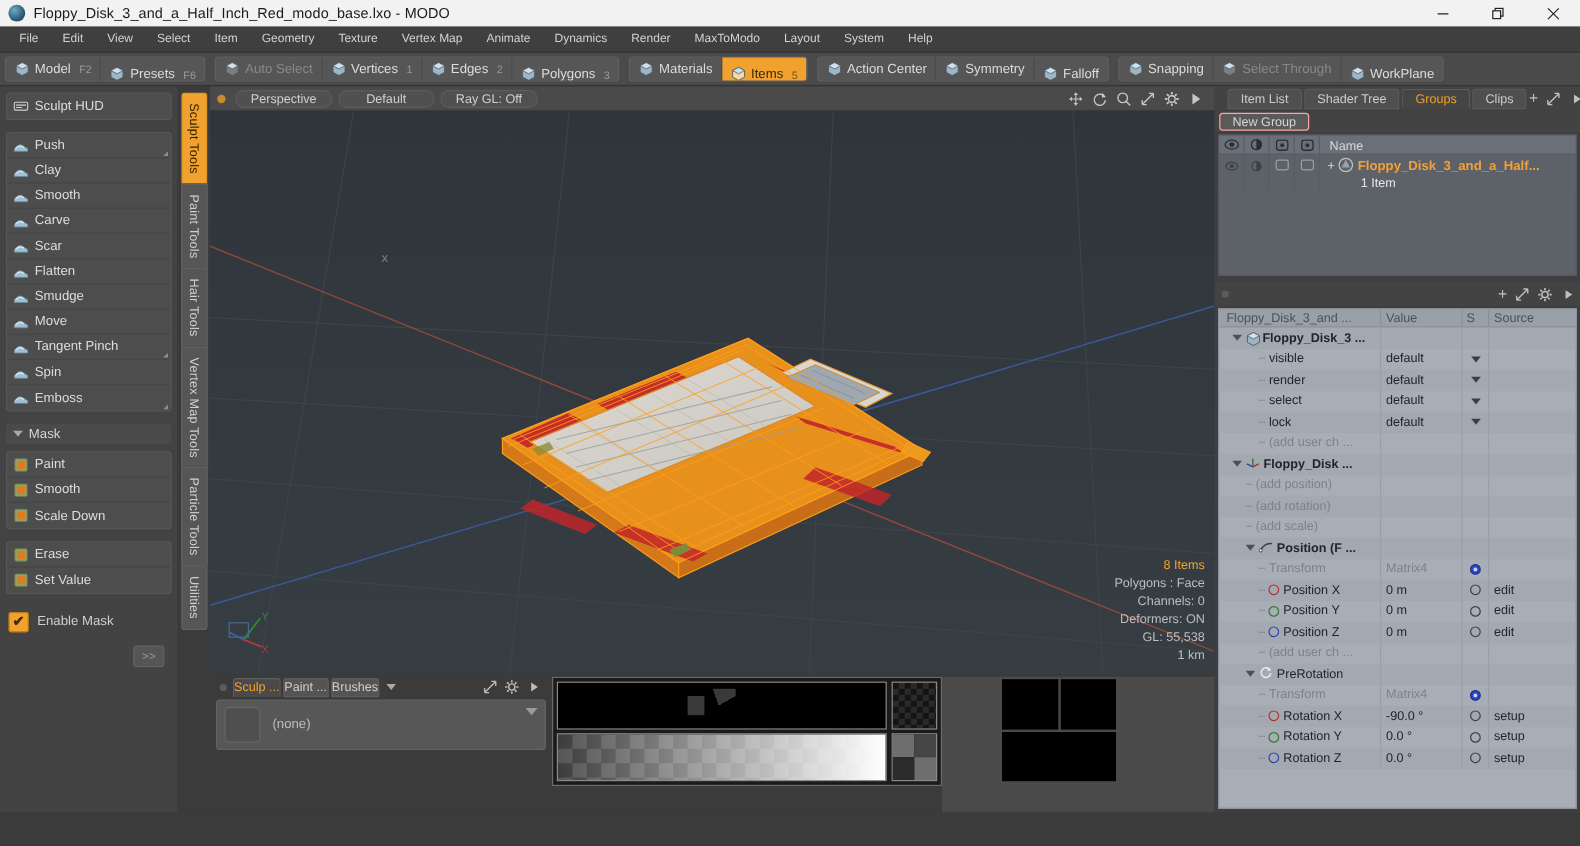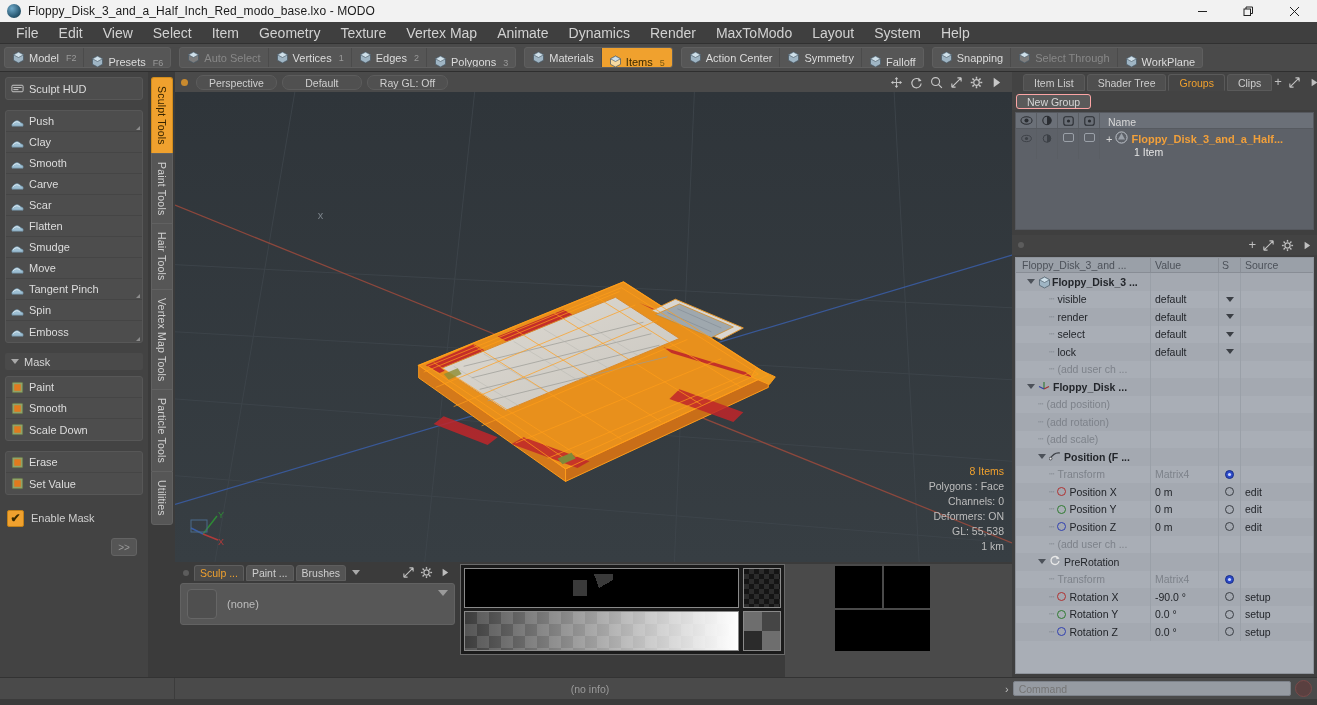--- a/index.html
+++ b/index.html
@@ -31,21 +31,21 @@
   }
   .win-btn svg { display:block; }
 
   
   .menubar {
     height:22px; background:#3f3f3f; display:flex; align-items:center;
     padding-left:6px; border-bottom:1px solid #313131;
   }
   .menu-item {
     padding:0 10px; height:22px; line-height:22px;
-    font-size:14px; color:#d2d2d2; white-space:nowrap;
+    font-size:10px; color:#d2d2d2; white-space:nowrap;
   }
 
   
   .modebar {
     height:28px; background:#4a4a4a; display:flex; align-items:center;
     padding:0 4px; gap:0px; border-bottom:1px solid #2f2f2f;
   }
   .tb-group {
     display:flex; align-items:center; height:21px;
     background:#565656; border:1px solid #5f5f5f; border-radius:3px;
@@ -142,21 +142,21 @@
 
   
   .bottomrow { height:115px; display:flex; background:#3b3b3b; padding:2px 0 0 0; }
   .sculpt-panel { width:283px; padding:0 3px 0 5px; }
   .panel-tabs {
     height:17px; display:flex; align-items:center; gap:0;
     position:relative;
   }
   .pt-dot { width:6px;height:6px;border-radius:50%;background:#5c5c5c; margin:0 5px 0 3px;}
   .ptab {
-    height:16px; line-height:15px; padding:0 5px; font-size:10.5px;
+    height:16px; line-height:15px; padding:0 0; font-size:10.5px;
     background:#545454; color:#cdcdcd; border:1px solid #5e5e5e;
     border-radius:3px 3px 0 0; margin-right:2px;
   }
   .ptab.active { background:#4a4a4a; color:#f0a12e; border-bottom-color:#4a4a4a; }
   .pt-icons { margin-left:auto; display:flex; align-items:center; gap:5px; color:#bdbdbd; padding-right:4px; }
   .preset-box {
     height:42px; margin-top:2px; background:#575757; border:1px solid #626262;
     border-radius:3px; display:flex; align-items:center; padding:0 6px; gap:10px;
     position:relative;
   }
@@ -1328,22 +1328,13 @@
               <span class="ct-c3">
                 <span class="ring"></span>
               </span>
               <span class="ct-c4">setup</span>
             </div>
           </div>
       </div>
     </div>
   </div>
 
-  <div class="statusbar">
-    <div class="sb-left"></div>
-    <div class="sb-info">(no info)</div>
-    <div class="sb-cmd">
-      <span class="sb-arrow">›</span>
-      <input class="cmd-input" placeholder="Command" style="">
-      <span class="cmd-round"></span>
-    </div>
-  </div>
 </div>
 
 </body></html>

